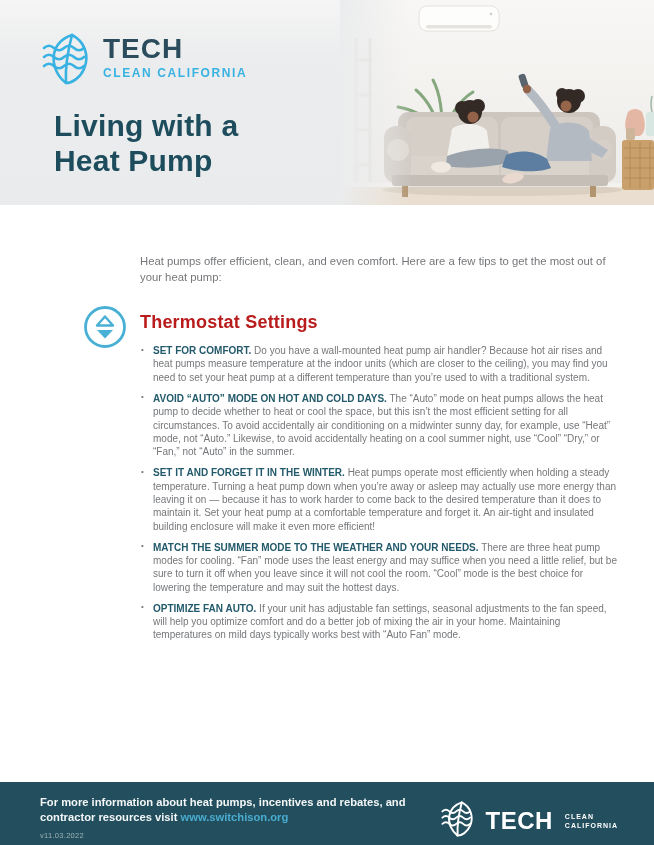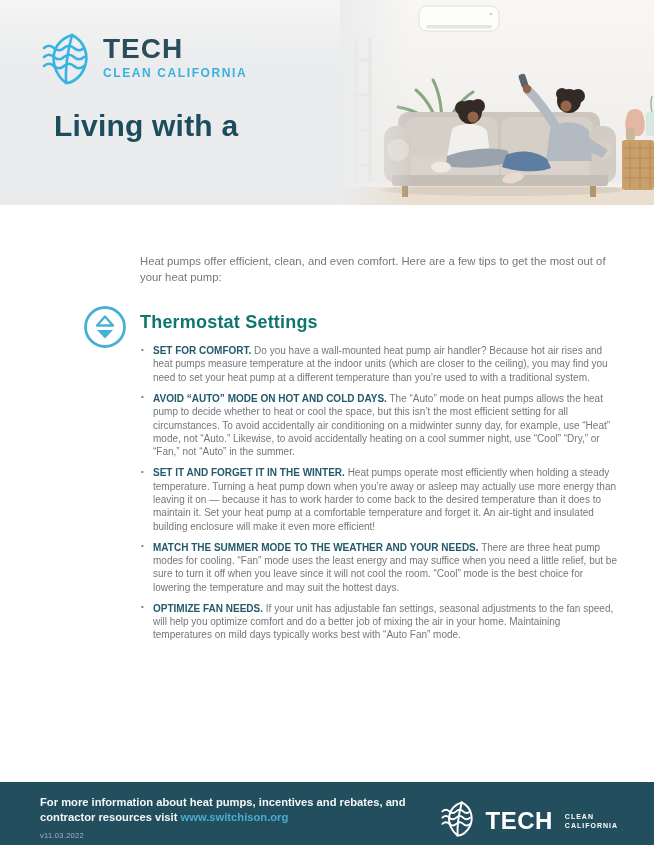--- a/index.html
+++ b/index.html
@@ -38,21 +38,21 @@
   .content {
     position:absolute; top:205px; left:0; width:654px; height:565px;
     padding:48px 36px 0 140px;
   }
   .intro {
     font-size:11.3px; line-height:1.42; color:#75777a;
   }
   .section { position:relative; margin-top:27px; }
   .section-icon { position:absolute; left:-58px; top:-8px; }
   .section-heading {
-    font-size:18px; font-weight:bold; color:#0f766e; letter-spacing:0.2px;
+    font-size:18px; font-weight:bold; color:#b91c1c; letter-spacing:0.2px;
   }
   ul.bullets { list-style:none; margin-top:11px; }
   ul.bullets li {
     position:relative; padding-left:13px; margin-bottom:7.5px;
     font-size:10px; line-height:1.34; color:#75777a;
   }
   ul.bullets li::before {
     content:"•"; position:absolute; left:1px; top:0.5px; font-size:8px; color:#75777a;
   }
   .lead { font-weight:bold; color:#235a6b; }
@@ -197,20 +197,21 @@
         </svg>
       </span>
       <span class="logo-words">
         <div class="logo-name">TECH</div>
         <div class="logo-sub">CLEAN CALIFORNIA</div>
       </span>
     </div>
 
     <div class="page-title">
       <div>Living with a</div>
+      <div>Heat Pump</div>
     </div>
   </div>
 
   <div class="content">
     <p class="intro">Heat pumps offer efficient, clean, and even comfort. Here are a few tips to get the most out of your heat pump:</p>
 
     <div class="section">
       <span class="section-icon">
         <svg width="46" height="46" viewBox="0 0 46 46">
           <circle cx="23" cy="23" r="19.5" fill="none" stroke="#49b0d5" stroke-width="2.8"></circle>
@@ -227,21 +228,21 @@
         <li>
           <span class="lead">AVOID “AUTO” MODE ON HOT AND COLD DAYS.</span><span> The “Auto” mode on heat pumps allows the heat pump to decide whether to heat or cool the space, but this isn’t the most efficient setting for all circumstances. To avoid accidentally air conditioning on a midwinter sunny day, for example, use “Heat” mode, not “Auto.” Likewise, to avoid accidentally heating on a cool summer night, use “Cool” “Dry,” or “Fan,” not “Auto” in the summer.</span>
         </li>
         <li>
           <span class="lead">SET IT AND FORGET IT IN THE WINTER.</span><span> Heat pumps operate most efficiently when holding a steady temperature. Turning a heat pump down when you’re away or asleep may actually use more energy than leaving it on — because it has to work harder to come back to the desired temperature than it does to maintain it. Set your heat pump at a comfortable temperature and forget it. An air-tight and insulated building enclosure will make it even more efficient!</span>
         </li>
         <li>
           <span class="lead">MATCH THE SUMMER MODE TO THE WEATHER AND YOUR NEEDS.</span><span> There are three heat pump modes for cooling. “Fan” mode uses the least energy and may suffice when you need a little relief, but be sure to turn it off when you leave since it will not cool the room. “Cool” mode is the best choice for lowering the temperature and may suit the hottest days.</span>
         </li>
         <li>
-          <span class="lead">OPTIMIZE FAN NEEDS.</span><span> If your unit has adjustable fan settings, seasonal adjustments to the fan speed, will help you optimize comfort and do a better job of mixing the air in your home. Maintaining temperatures on mild days typically works best with “Auto Fan” mode.</span>
+          <span class="lead">OPTIMIZE FAN AUTO.</span><span> If your unit has adjustable fan settings, seasonal adjustments to the fan speed, will help you optimize comfort and do a better job of mixing the air in your home. Maintaining temperatures on mild days typically works best with “Auto Fan” mode.</span>
         </li>
       </ul>
     </div>
   </div>
 
   <div class="footer">
     <div class="footer-text">
       <span>For more information about heat pumps, incentives and rebates, and contractor resources visit </span><a class="footer-link">www.switchison.org</a>
     </div>
     <div class="footer-version">v11.03.2022</div>

